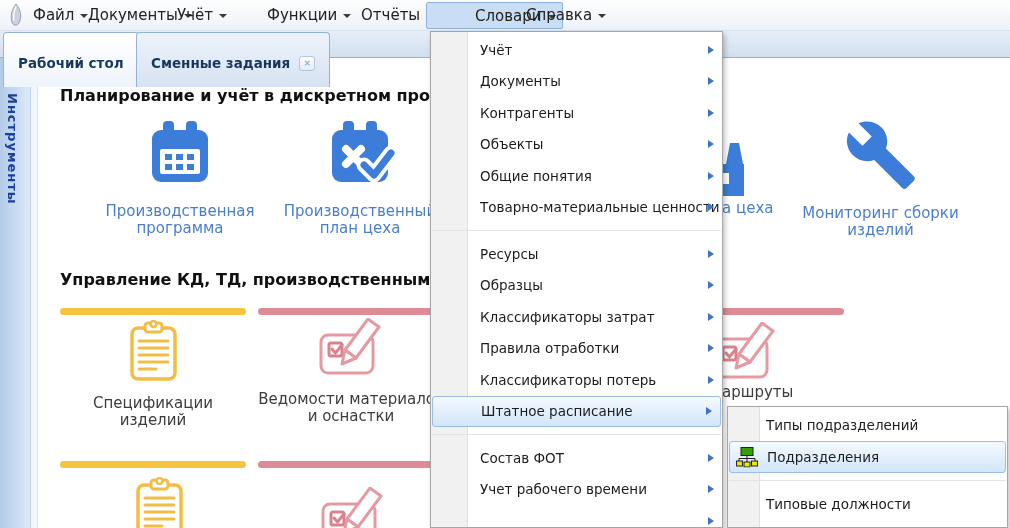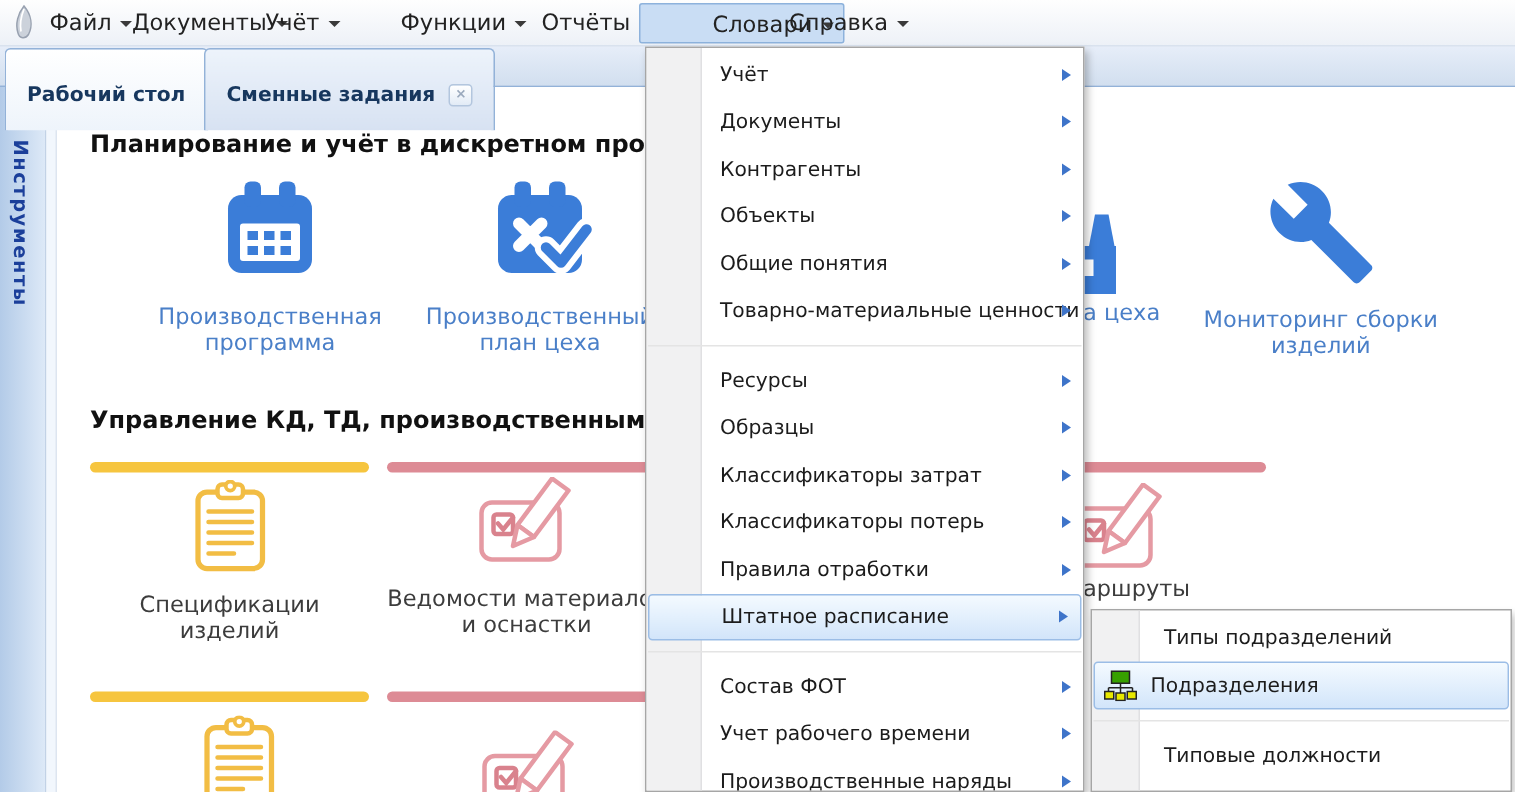--- a/index.html
+++ b/index.html
@@ -53,21 +53,21 @@
 
   
   .menu{position:absolute;background:#fff;border:1px solid #a6a6a6;z-index:10;overflow:hidden;
         box-shadow:2px 3px 5px rgba(0,0,0,.25);padding-top:2px;box-sizing:border-box;}
   .menu1{left:430px;top:31px;width:293px;height:497px;}
   .menu2{left:727px;top:406px;width:281px;height:122px;}
   .gutter{position:absolute;left:0;top:0;bottom:0;background:#f1f1f2;border-right:1px solid #e0e0e2;}
   .menu1 .gutter{width:36px;} .menu2 .gutter{width:31px;}
   .mi{position:relative;height:31.5px;display:flex;align-items:center;padding-left:49px;
       font-size:13.5px;color:#1c1c1c;cursor:pointer;white-space:nowrap;}
-  .menu2 .mi{height:32px;padding-left:48px;}
+  .menu2 .mi{height:32px;padding-left:38px;}
   .arr{position:absolute;right:8px;width:0;height:0;border-left:6px solid #3e74c9;
        border-top:4.5px solid transparent;border-bottom:4.5px solid transparent;}
   .mi.hl{margin:0 1px;border:1px solid #9bbde6;border-radius:3px;height:29.5px;
          background:linear-gradient(#f4faff,#d2e5fa);padding-left:48px;}
   .menu2 .mi.hl{height:30px;padding-left:37px;}
   .msep{height:15px;position:relative;}
   .msep::after{content:"";position:absolute;left:1px;right:1px;top:7px;border-top:1px solid #e4e4e4;}
   .mi-icon{position:absolute;left:6px;top:50%;transform:translateY(-50%);}
 </style>
 </head>
@@ -255,42 +255,41 @@
       </div>
     <div class="mi">
       <span>Образцы</span>
         <span class="arr"></span>
       </div>
     <div class="mi">
       <span>Классификаторы затрат</span>
         <span class="arr"></span>
       </div>
     <div class="mi">
+      <span>Правила отработки</span>
+        <span class="arr"></span>
+      </div>
+    <div class="mi">
       <span>Классификаторы потерь</span>
-        <span class="arr"></span>
-      </div>
-    <div class="mi">
-      <span>Правила отработки</span>
         <span class="arr"></span>
       </div>
     <div class="mi hl">
       <span>Штатное расписание</span>
         <span class="arr"></span>
       </div>
     <div class="msep"></div>
     <div class="mi">
       <span>Состав ФОТ</span>
         <span class="arr"></span>
       </div>
     <div class="mi">
       <span>Учет рабочего времени</span>
         <span class="arr"></span>
       </div>
     <div class="mi">
-      <span>Производственные наряды</span>
         <span class="arr"></span>
       </div>
   </div>
 
   <div class="menu menu2">
     <div class="gutter"></div>
     <div class="mi">
       <span>Типы подразделений</span>
       </div>
     <div class="mi hl">

